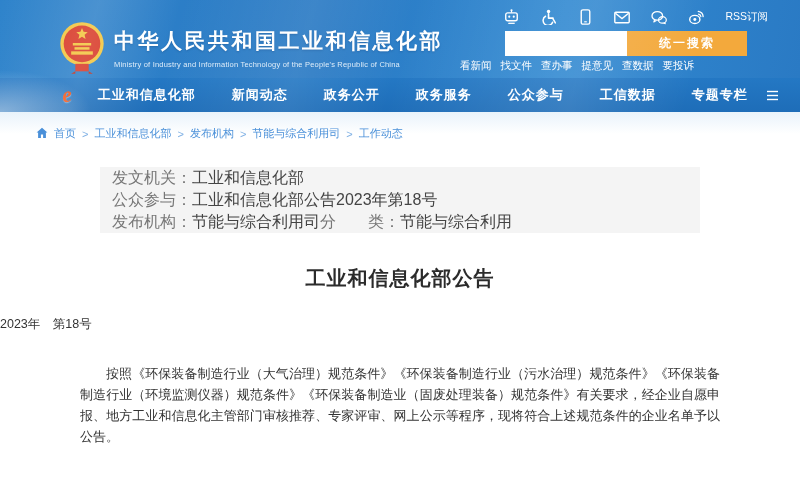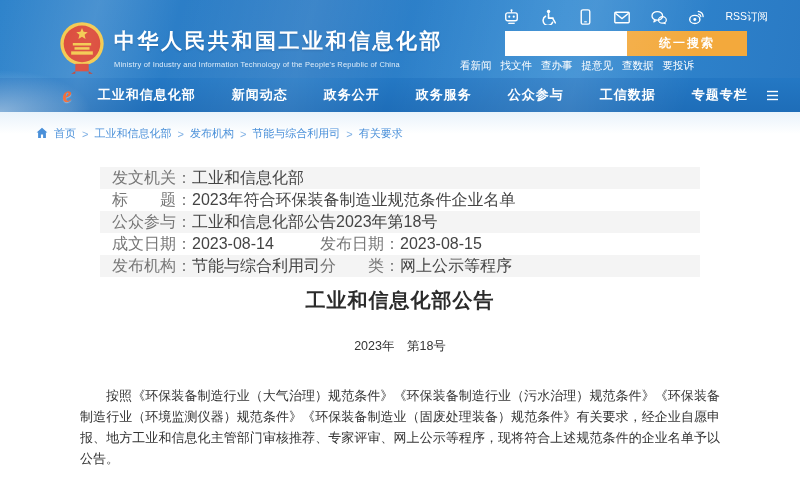--- a/index.html
+++ b/index.html
@@ -53,23 +53,23 @@
   .home-icon { display:inline-flex; margin-top:-1px; }
 
   .meta-table { margin:26px 100px 0 100px; }
   .meta-row { display:flex; min-height:22px; line-height:22px; font-size:16px; padding-left:12px; }
   .meta-row.gray { background:#f4f4f4; }
   .meta-cell { display:flex; }
   .meta-cell.first { width:208px; }
   .meta-label { color:#777; white-space:pre; }
   .meta-value { color:#444; }
 
-  .doc-title { text-align:center; margin-top:10px; font-size:20px; font-weight:bold;
+  .doc-title { text-align:center; margin-top:32px; font-size:20px; font-weight:bold;
     color:#2b2b2b; letter-spacing:1px; }
-  .doc-number { text-align:center; margin-top:24px; font-size:12.5px; color:#333; white-space:pre; }
+  .doc-number { text-align:left; margin-top:24px; font-size:12.5px; color:#333; white-space:pre; }
   .doc-body { margin:30px 80px 0 80px; }
   .doc-body p { font-size:13px; line-height:21px; color:#333; text-align:justify; text-indent:2em; }
 </style>
 </head>
 <body>
 
 <div class="page">
 
   <div class="header-wrap">
     <div class="banner">
@@ -186,60 +186,44 @@
         </svg>
       </span>
       <span class="crumb">首页</span>
       <span class="sep">&gt;</span>
       <span class="crumb">工业和信息化部</span>
       <span class="sep">&gt;</span>
       <span class="crumb">发布机构</span>
       <span class="sep">&gt;</span>
       <span class="crumb">节能与综合利用司</span>
       <span class="sep">&gt;</span>
-      <span class="crumb">有关要求</span>
+      <span class="crumb">工作动态</span>
     </div>
 
     <div class="meta-table">
       <div class="meta-row gray">
         <span class="meta-cell">
           <span class="meta-label">发文机关：</span>
           <span class="meta-value">工业和信息化部</span>
         </span>
       </div>
-      <div class="meta-row">
-        <span class="meta-cell">
-          <span class="meta-label">标　　题：</span>
-          <span class="meta-value">2023年符合环保装备制造业规范条件企业名单</span>
-        </span>
-      </div>
       <div class="meta-row gray">
         <span class="meta-cell">
           <span class="meta-label">公众参与：</span>
           <span class="meta-value">工业和信息化部公告2023年第18号</span>
         </span>
       </div>
-      <div class="meta-row">
-        <span class="meta-cell first">
-          <span class="meta-label">成文日期：</span>
-          <span class="meta-value">2023-08-14</span>
-        </span>
-        <span class="meta-cell">
-          <span class="meta-label">发布日期：</span>
-          <span class="meta-value">2023-08-15</span>
-        </span>
-      </div>
       <div class="meta-row gray">
         <span class="meta-cell first">
           <span class="meta-label">发布机构：</span>
           <span class="meta-value">节能与综合利用司</span>
         </span>
         <span class="meta-cell">
           <span class="meta-label">分　　类：</span>
-          <span class="meta-value">网上公示等程序</span>
+          <span class="meta-value">节能与综合利用</span>
         </span>
       </div>
     </div>
 
     <h1 class="doc-title">工业和信息化部公告</h1>
     <div class="doc-number">2023年　第18号</div>
 
     <div class="doc-body">
       <p>按照《环保装备制造行业（大气治理）规范条件》《环保装备制造行业（污水治理）规范条件》《环保装备制造行业（环境监测仪器）规范条件》《环保装备制造业（固废处理装备）规范条件》有关要求，经企业自愿申报、地方工业和信息化主管部门审核推荐、专家评审、网上公示等程序，现将符合上述规范条件的企业名单予以公告。</p>
 

